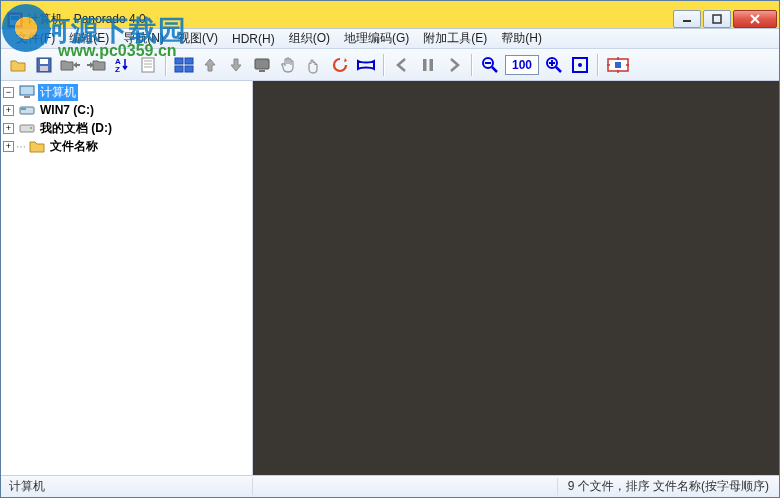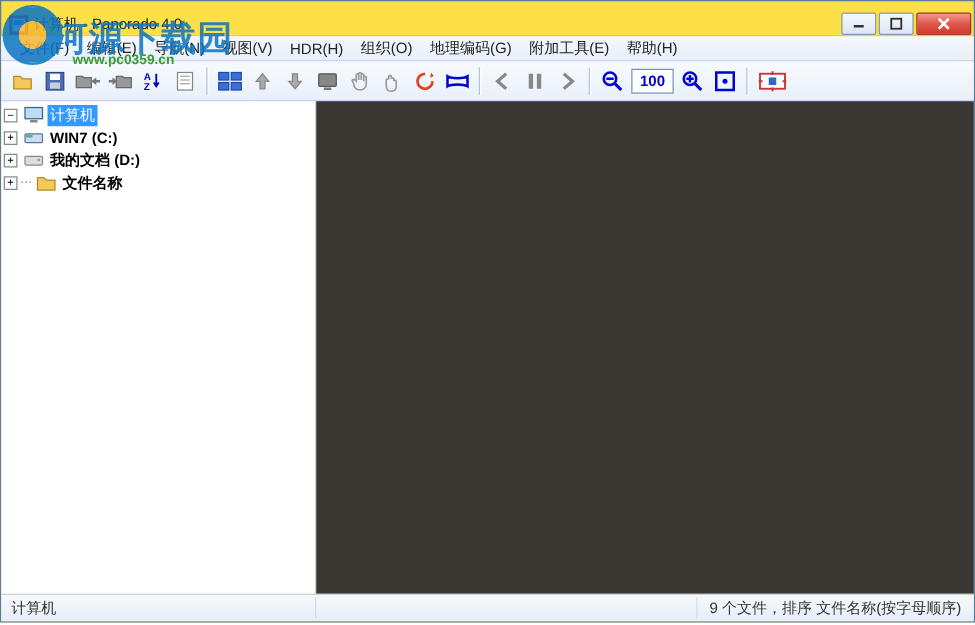--- a/index.html
+++ b/index.html
@@ -4,21 +4,21 @@
 <style>
 * { box-sizing: border-box; margin: 0; padding: 0; font-family: "Microsoft YaHei", "SimSun", Tahoma, sans-serif; }
 body { width: 780px; height: 500px; overflow: hidden; background: #fff; position: relative; }
 
 .window { width: 780px; height: 498px; border: 1px solid #5a7ca0; display: flex; flex-direction: column; background: #fde047; }
 
 
 .watermark { position: absolute; top: 4px; left: 2px; pointer-events: none; z-index: 100; opacity: 0.85; }
 .watermark-circle { width: 48px; height: 48px; border-radius: 50%; background: radial-gradient(circle,#f7b733 0%, #f7b733 35%, #0a75c2 36%, #0a75c2 100%); border: 2px solid #0a75c2; display:inline-block; }
 .watermark-text1 { position: absolute; top: 8px; left: 40px; font-size: 28px; font-weight: bold; color: #0a75c2; white-space: nowrap; letter-spacing: 1px; }
-.watermark-text2 { position: absolute; top: 38px; left: 56px; font-size: 11px; font-weight: bold; color: #1a8c1a; white-space: nowrap; }
+.watermark-text2 { position: absolute; top: 38px; left: 56px; font-size: 16px; font-weight: bold; color: #1a8c1a; white-space: nowrap; }
 
 
 .titlebar { height: 28px; background: linear-gradient(#f7fbff,#e4eефb,#d9e7f9); border-bottom: 1px solid #b9c9da; display: flex; align-items: flex-end; padding: 0 2px 0 6px; }
 .titlebar .app-icon { width: 16px; height: 16px; margin-right: 4px; }
 .titlebar .title { font-size: 12px; color: #222; flex: 0 0 auto; }
 .titlebar .spacer { flex: 1; }
 .win-btns { display: flex; gap: 2px; }
 .win-btn { width: 28px; height: 18px; border: 1px solid #8a9cb2; border-radius: 2px; display:flex; align-items:center; justify-content:center; font-size:10px; background: linear-gradient(#f4f8fd,#dbe7f6); cursor:default; }
 .win-btn.close { width: 44px; background: linear-gradient(#f29a8e,#e0584a,#cf3b2d); border-color:#9c3428; color:#fff; font-weight:bold; }
 .win-btn svg { display:block; }

